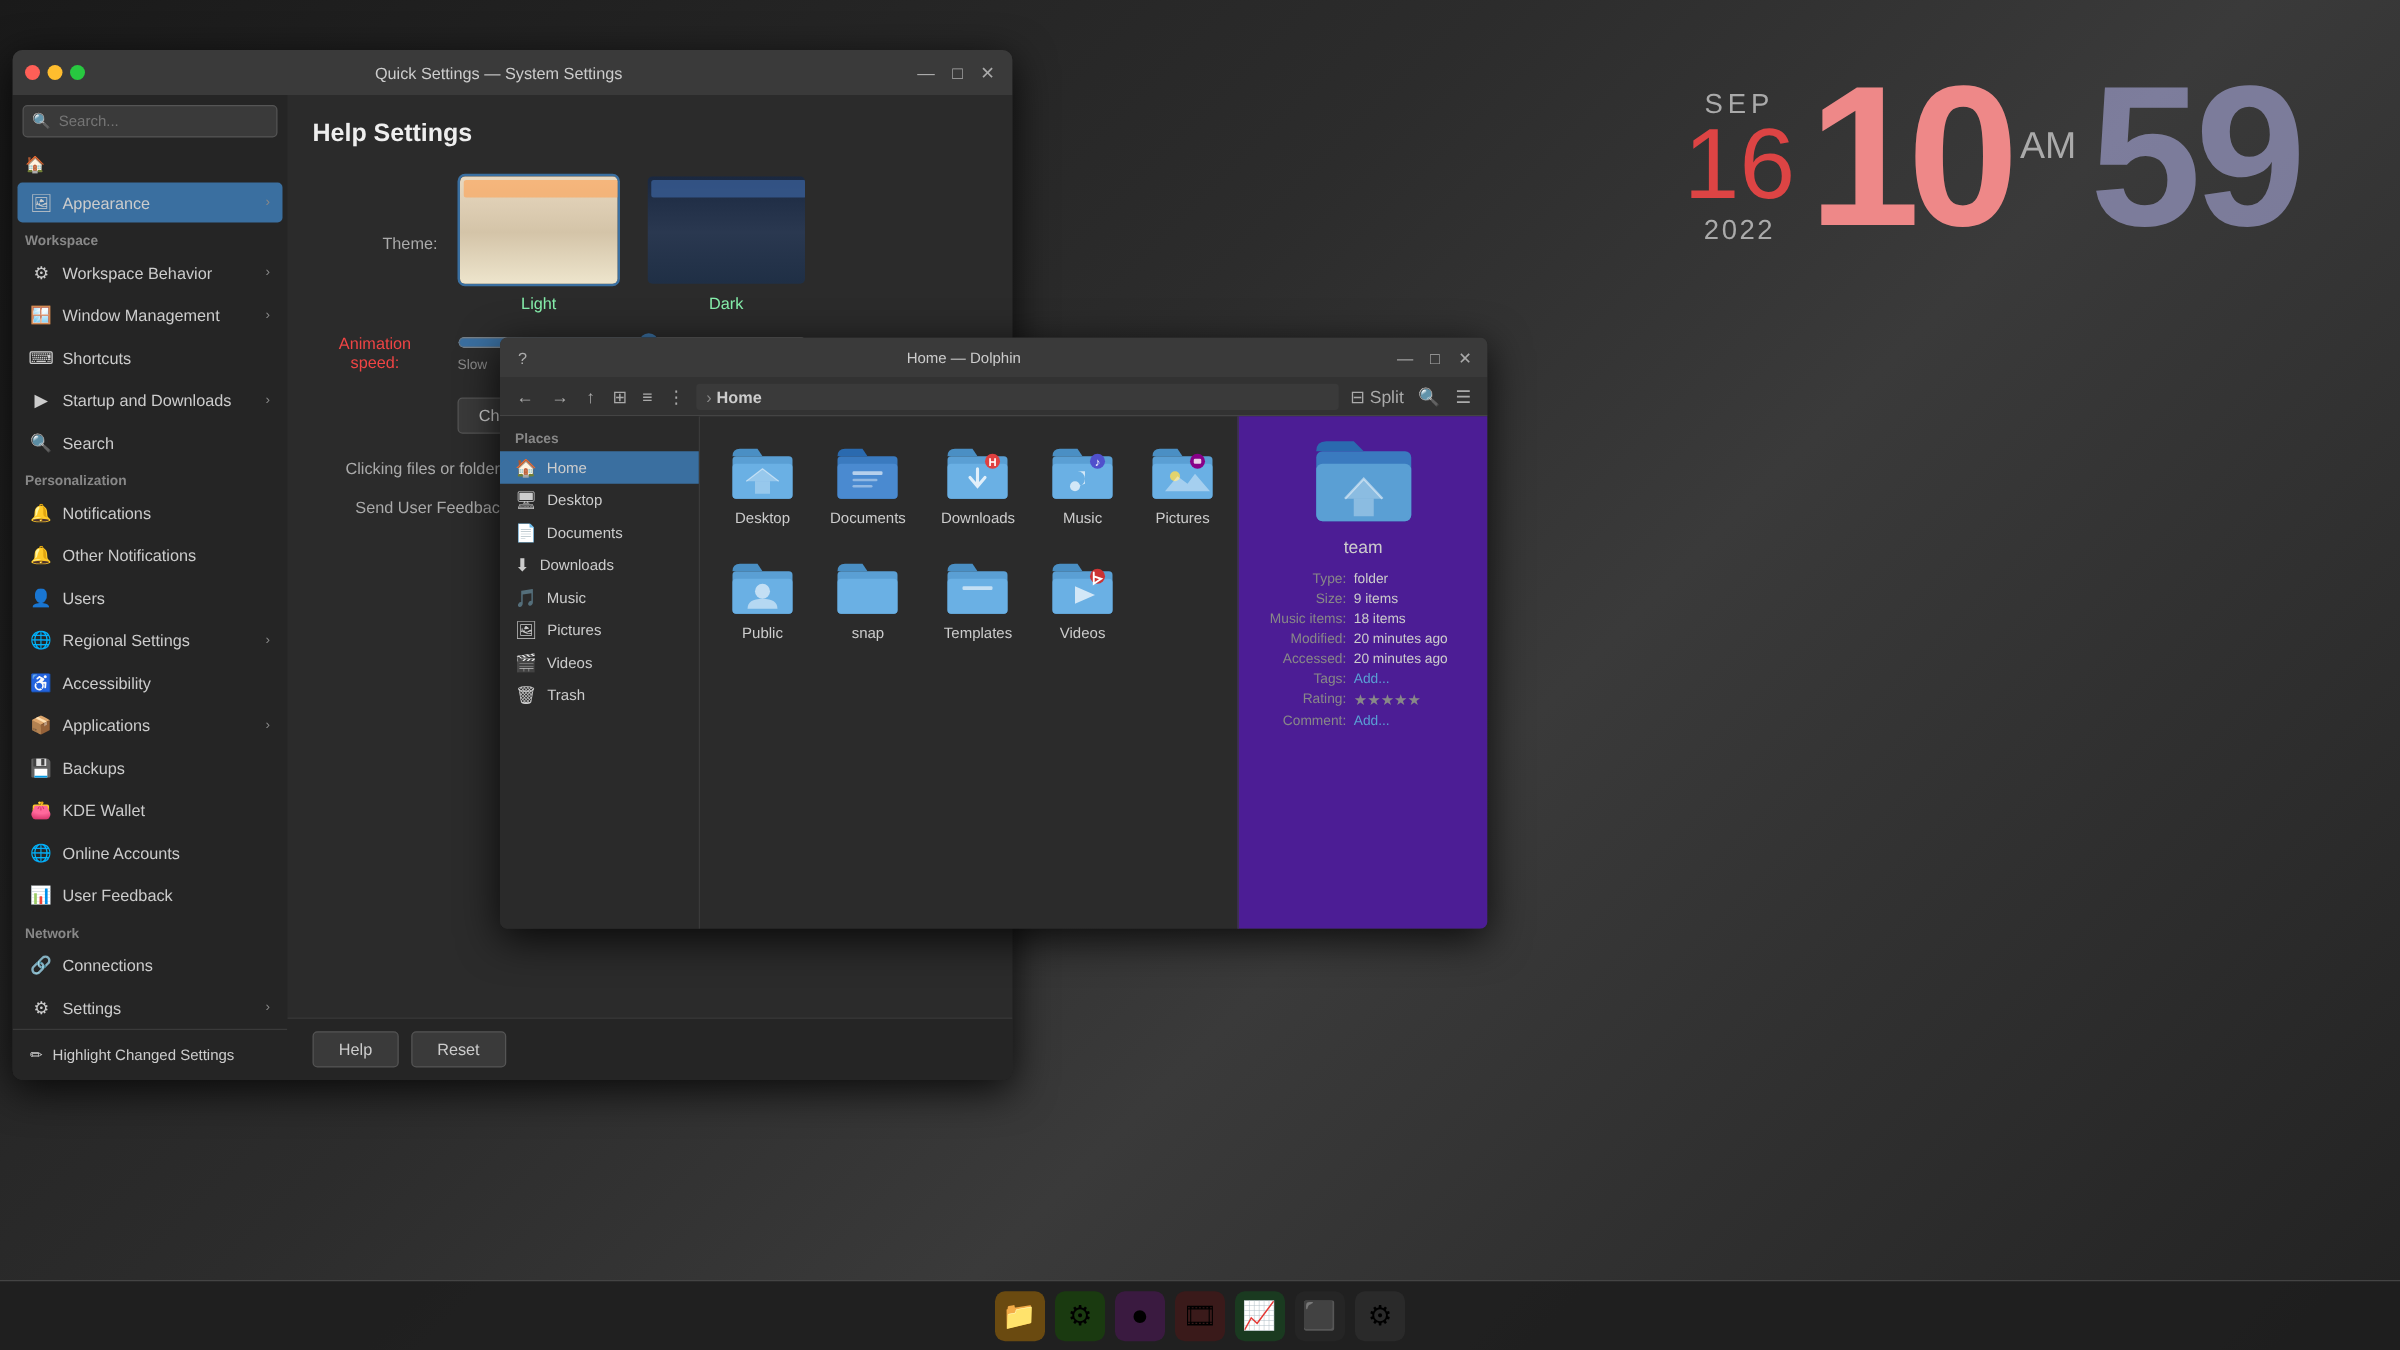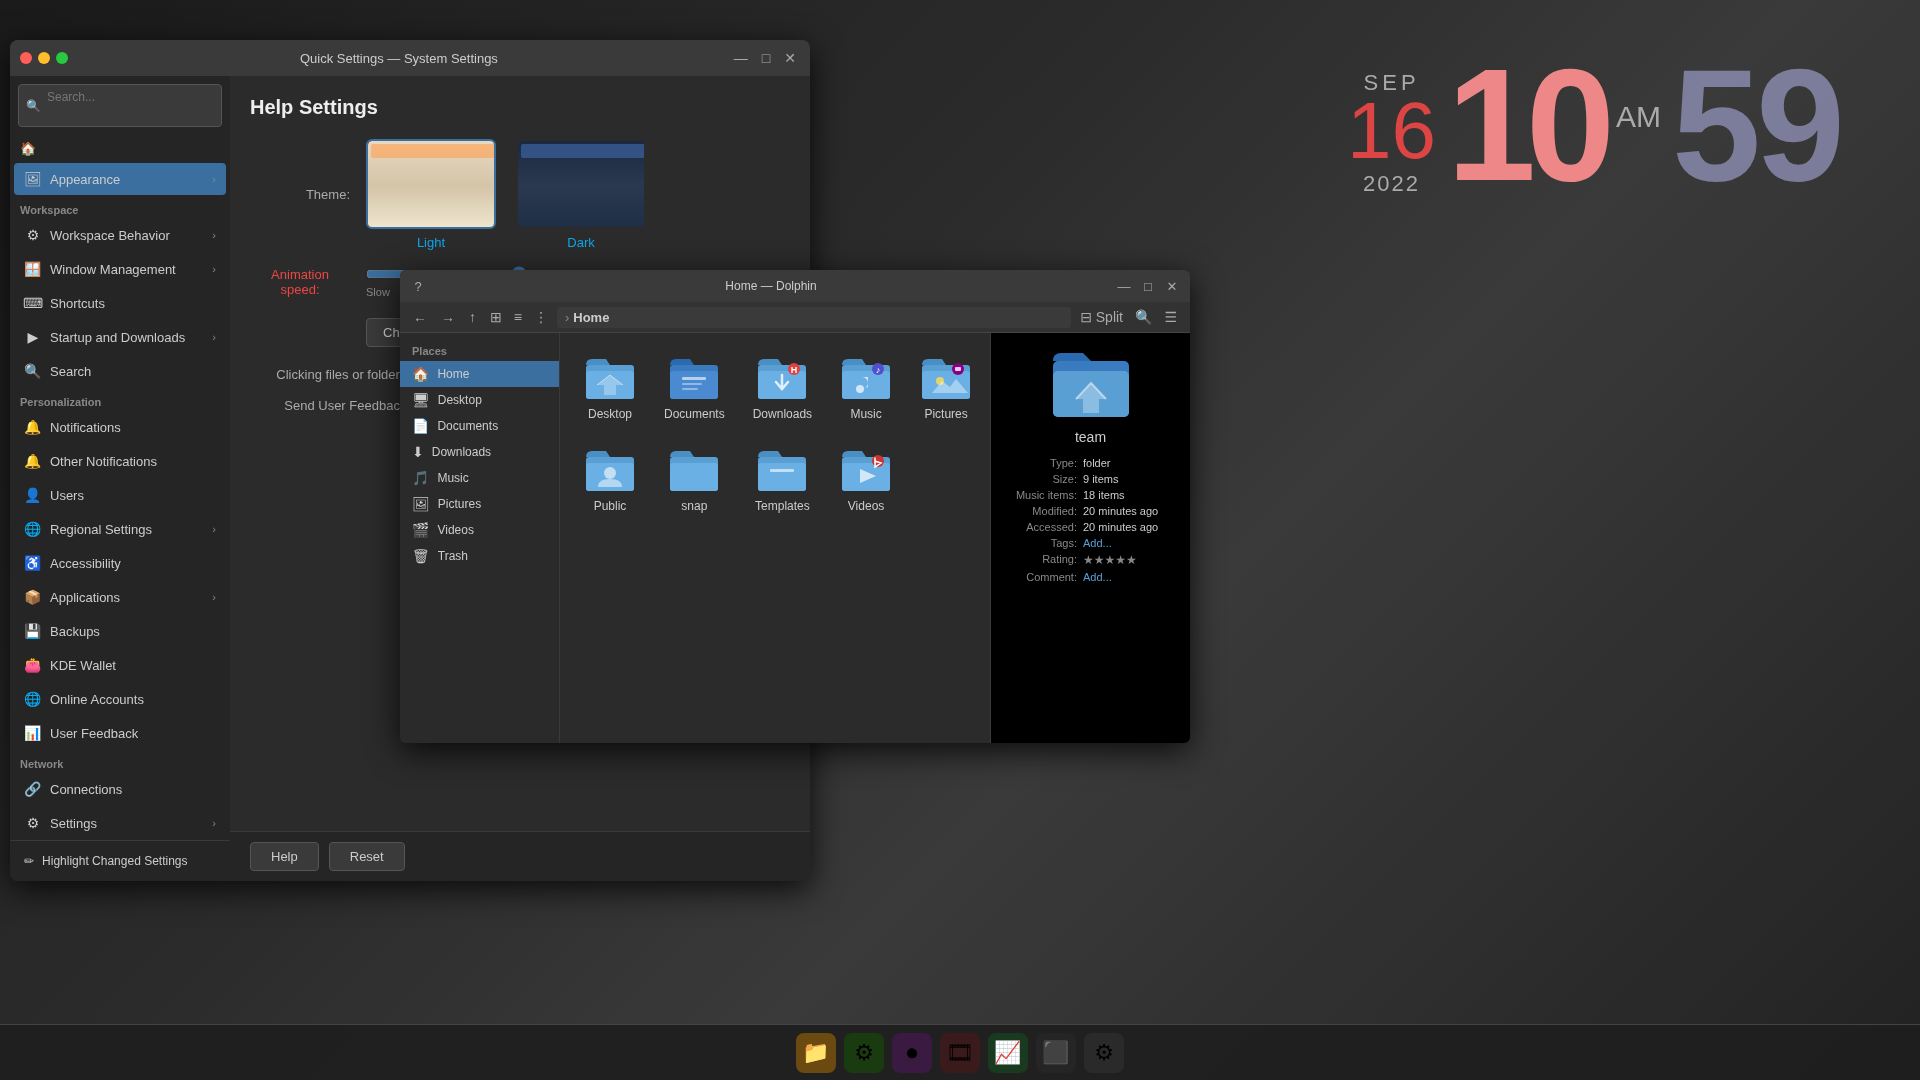--- a/index.html
+++ b/index.html
@@ -136,21 +136,21 @@
       overflow-y: auto;
     }
     .sidebar-search {
       padding: 8px;
     }
     .sidebar-search input {
       width: 100%;
       background: #3a3a3a;
       border: 1px solid #555;
       border-radius: 4px;
-      padding: 5px 8px 22px 28px;
+      padding: 5px 8px 5px 28px;
       color: #ccc;
       font-size: 12px;
       outline: none;
     }
     .sidebar-search-wrap {
       position: relative;
     }
     .sidebar-search-icon {
       position: absolute;
       left: 8px;
@@ -261,21 +261,21 @@
       height: 90px;
       border-radius: 6px;
       overflow: hidden;
       border: 2px solid transparent;
       position: relative;
     }
     .theme-preview.selected {
       border-color: #3a6fa0;
     }
     .theme-name {
-      color: #0ea5e9;
+      color: #86efac;
       font-size: 13px;
     }
 
     
     .anim-row {
       display: flex;
       align-items: center;
       gap: 16px;
       margin-bottom: 20px;
     }
@@ -515,21 +515,21 @@
       cursor: pointer;
     }
     .file-name {
       font-size: 12px;
       color: #ccc;
       text-align: center;
     }
 
     .dolphin-info-panel {
       width: 200px;
-      background: #000000;
+      background: #4c1d95;
       border-left: 1px solid #3a3a3a;
       padding: 16px 12px;
     }
     .info-panel-icon {
       width: 80px;
       height: 70px;
       margin: 0 auto 10px;
     }
     .info-panel-name {
       text-align: center;

